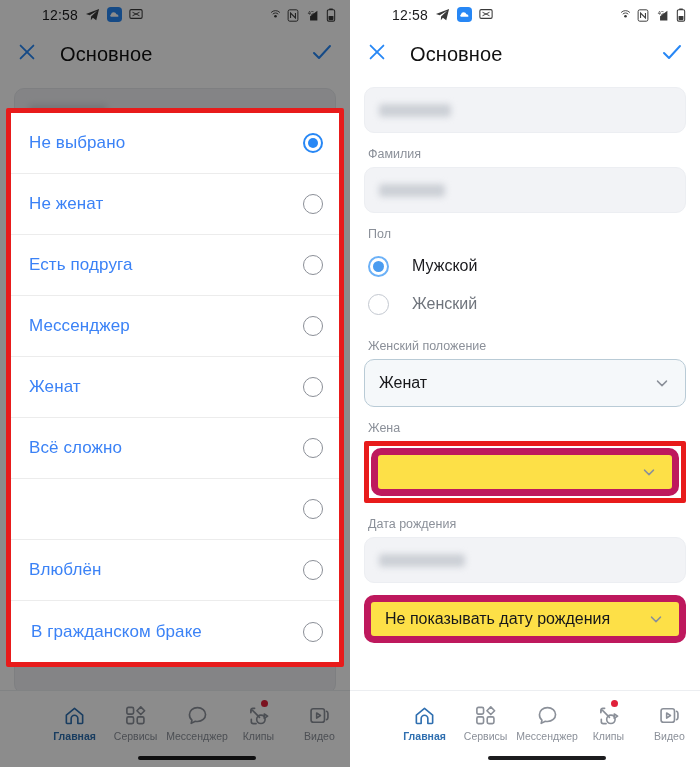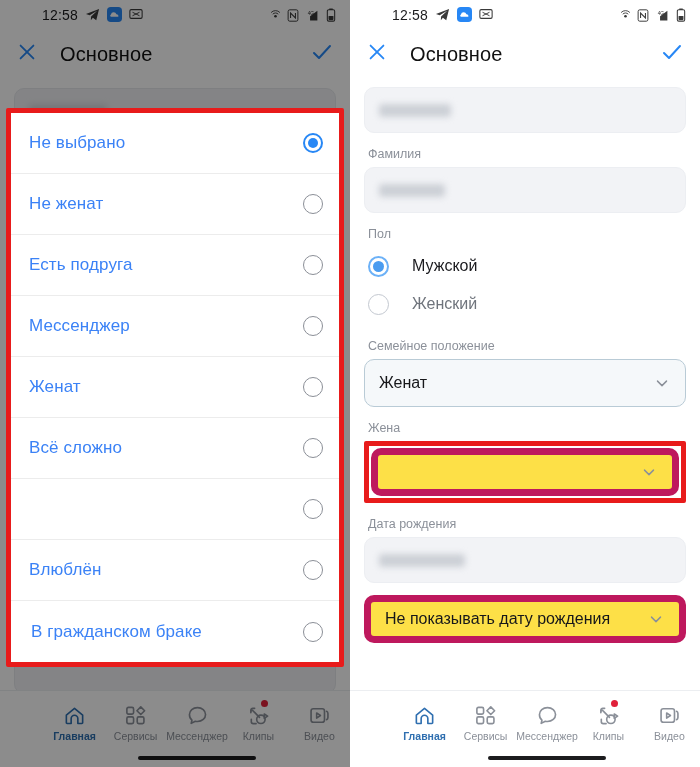--- a/index.html
+++ b/index.html
@@ -386,21 +386,21 @@
       <div class="field-label">Пол</div>
       <div class="radio-row">
         <span class="radio2 on"></span>
         <span class="radio-text">Мужской</span>
       </div>
       <div class="radio-row">
         <span class="radio2"></span>
         <span class="radio-text muted">Женский</span>
       </div>
 
-      <div class="field-label" style="margin-top:16px">Семейное положение</div>
+      <div class="field-label" style="margin-top:16px">Женский положение</div>
       <div class="select-box focused">
         <span class="select-val">Женат</span>
         <span class="chev">
           <svg width="18" height="18" viewBox="0 0 24 24">
               <path d="M6 9.5l6 6 6-6" fill="none" stroke="currentColor" stroke-width="1.9" stroke-linecap="round" stroke-linejoin="round"></path>
             </svg>
         </span>
       </div>
 
       <div class="field-label">Жена</div>

